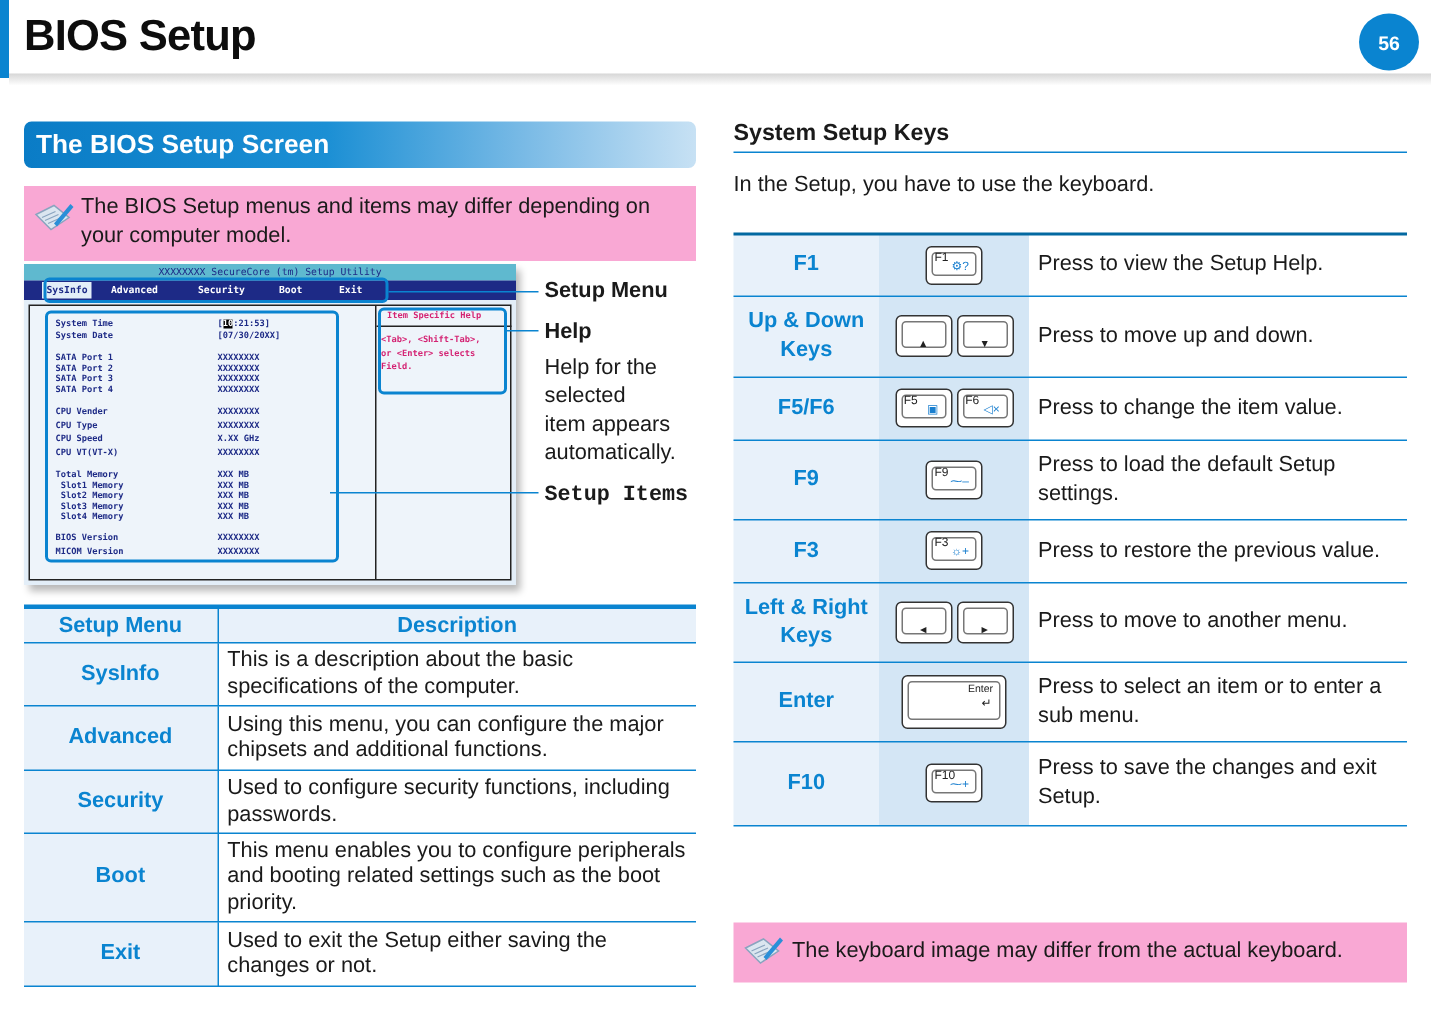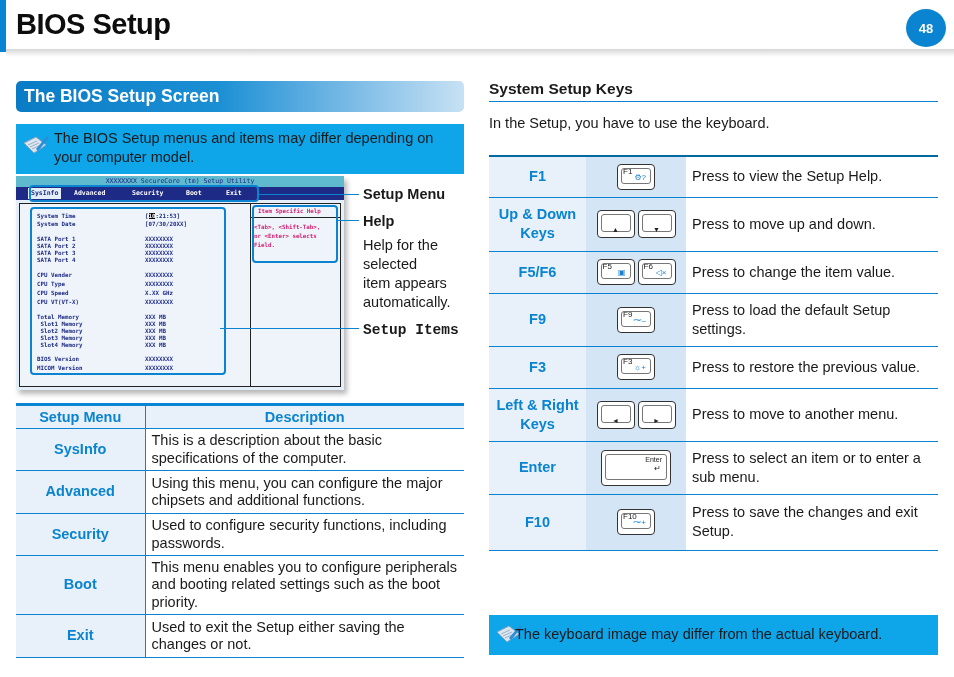--- a/index.html
+++ b/index.html
@@ -11,21 +11,21 @@
   .header-bar { position: absolute; left: 0; top: 0; width: 6px; height: 52px; background: #0a84d0; }
   .header-title { position: absolute; left: 16px; top: 8px; font-size: 29px; font-weight: bold; color: #0d0d0d; letter-spacing: -0.5px; }
   .header-shadow { position: absolute; left: 6px; top: 49px; width: 948px; height: 8px; background: linear-gradient(to bottom, #d6d6d6, #ffffff); }
   .chapter { position: absolute; right: 56px; top: 12px; text-align: right; color: #0a84d0; font-weight: bold; font-size: 12.5px; line-height: 16px; }
   .page-badge { position: absolute; left: 906px; top: 9px; width: 40px; height: 38px; border-radius: 50%; background: #0a84d0; color: #fff; font-weight: bold; font-size: 13px; display: flex; align-items: center; justify-content: center; }
 
   
   .section-bar { position: absolute; left: 16px; top: 81px; width: 448px; height: 31px; border-radius: 5px;
      background: linear-gradient(to right, #0a7cc6 0%, #1b8fd4 45%, #7bbbe6 75%, #c7e1f4 100%); }
   .section-bar span { position: absolute; left: 8px; top: 5px; color: #fff; font-weight: bold; font-size: 17.5px; }
-  .note { position: absolute; background: #0ea5e9; padding-left: 12px; }
+  .note { position: absolute; background: #f9a8d4; padding-left: 12px; }
   .note-left { left: 16px; top: 124px; width: 448px; height: 50px; }
   .note-icon { position: absolute; width: 28px; height: 24px; }
   .note-text { position: absolute; font-size: 14.5px; line-height: 19px; color: #1a1a1a; }
 
   
   .bios { position: absolute; left: 16px; top: 176px; width: 328px; height: 214px; background: #e3eef8; box-shadow: 3px 4px 5px #b8b8b8; }
   .bios-title { position: absolute; left: 0; top: 0; width: 328px; height: 11px; background: #5fb9cf; font-family: "DejaVu Sans Mono", monospace; font-size: 6.5px; color: #1d2a86; text-align: center; line-height: 11px; }
   .bios-menubar { position: absolute; left: 0; top: 11px; width: 328px; height: 13px; background: #1d2a86; }
   .bios-menu-item { position: absolute; top: 2px; font-family: "DejaVu Sans Mono", monospace; font-size: 6.5px; color: #ffffff; font-weight: bold; line-height: 9px; }
   .bios-menu-item.active { background: #e3eef8; color: #1d2a86; padding: 0 3px; top: 1px; height: 11px; line-height: 11px; }
@@ -62,21 +62,21 @@
   .key-arrow { position: absolute; left: 0; right: 0; top: 9px; text-align: center; font-size: 7px; color: #222; z-index: 1; }
   .note-right { left: 489px; top: 615px; width: 449px; height: 40px; }
 </style>
 </head>
 <body>
 
 <div class="header">
   <div class="header-bar"></div>
   <div class="header-title">BIOS Setup</div>
   <div class="header-shadow"></div>
-  <div class="page-badge">48</div>
+  <div class="page-badge">56</div>
 </div>
 
 <div class="section-bar">
   <span>The BIOS Setup Screen</span>
 </div>
 
 <div class="note note-left">
   <svg class="note-icon" style="left:6px;top:9px;" viewBox="0 0 28 24">
     <path d="M2 10 L14 4 L24 12 L12 20 Z" fill="#dbe6f0" stroke="#8aa4bf" stroke-width="1"></path>
     <path d="M6 12 L15 8 M8 14 L17 10 M10 16 L19 12" stroke="#8aa4bf" stroke-width="0.8"></path>
@@ -289,14 +289,14 @@
     </tr>
   </tbody>
 </table>
 
 <div class="note note-right">
   <svg class="note-icon" style="left:6px;top:7px;" viewBox="0 0 28 24">
     <path d="M2 10 L14 4 L24 12 L12 20 Z" fill="#dbe6f0" stroke="#8aa4bf" stroke-width="1"></path>
     <path d="M6 12 L15 8 M8 14 L17 10 M10 16 L19 12" stroke="#8aa4bf" stroke-width="0.8"></path>
     <path d="M14 16 L25 3 L27 5 L16 18 Z" fill="#2a8fd8"></path>
   </svg>
-  <div class="note-text" style="left:26px;top:10px;">The keyboard image may differ from the actual keyboard.</div>
+  <div class="note-text" style="left:39px;top:10px;">The keyboard image may differ from the actual keyboard.</div>
 </div>
 
 </body></html>

